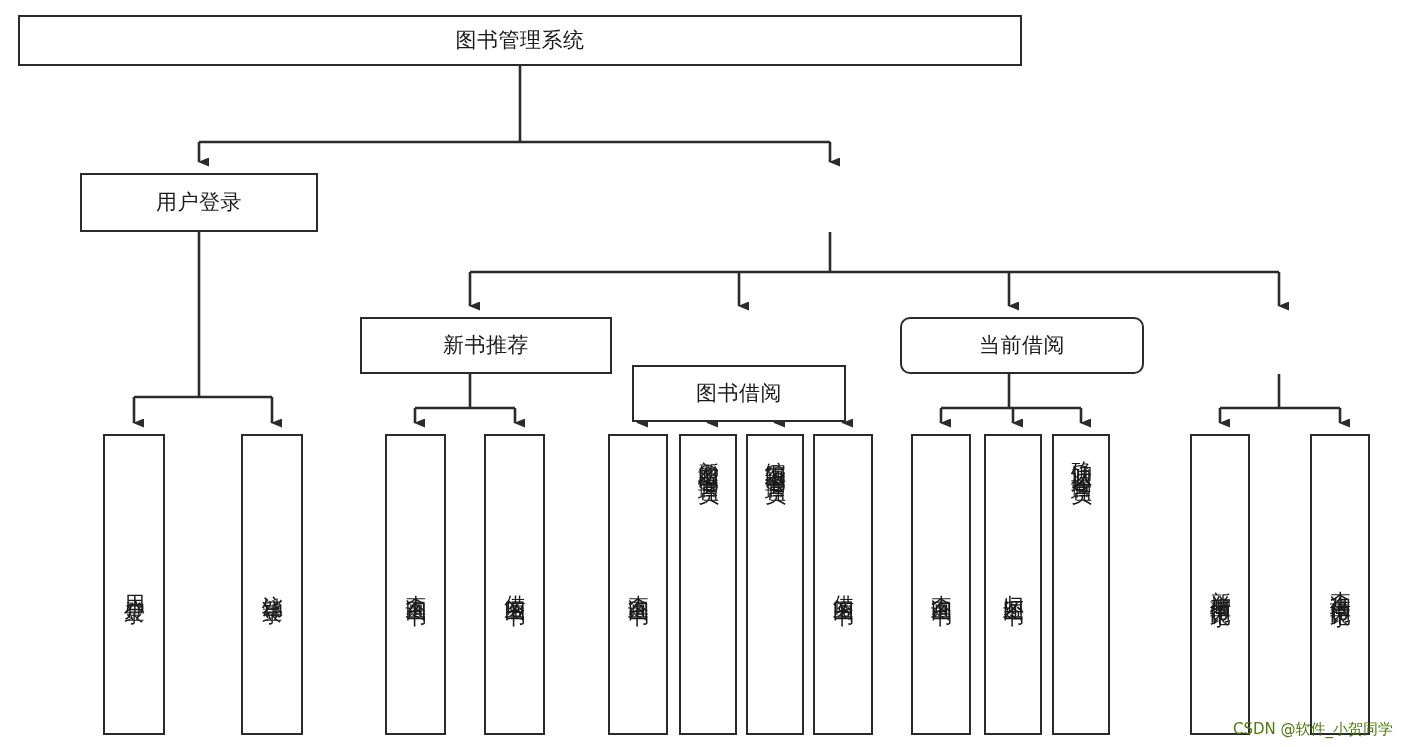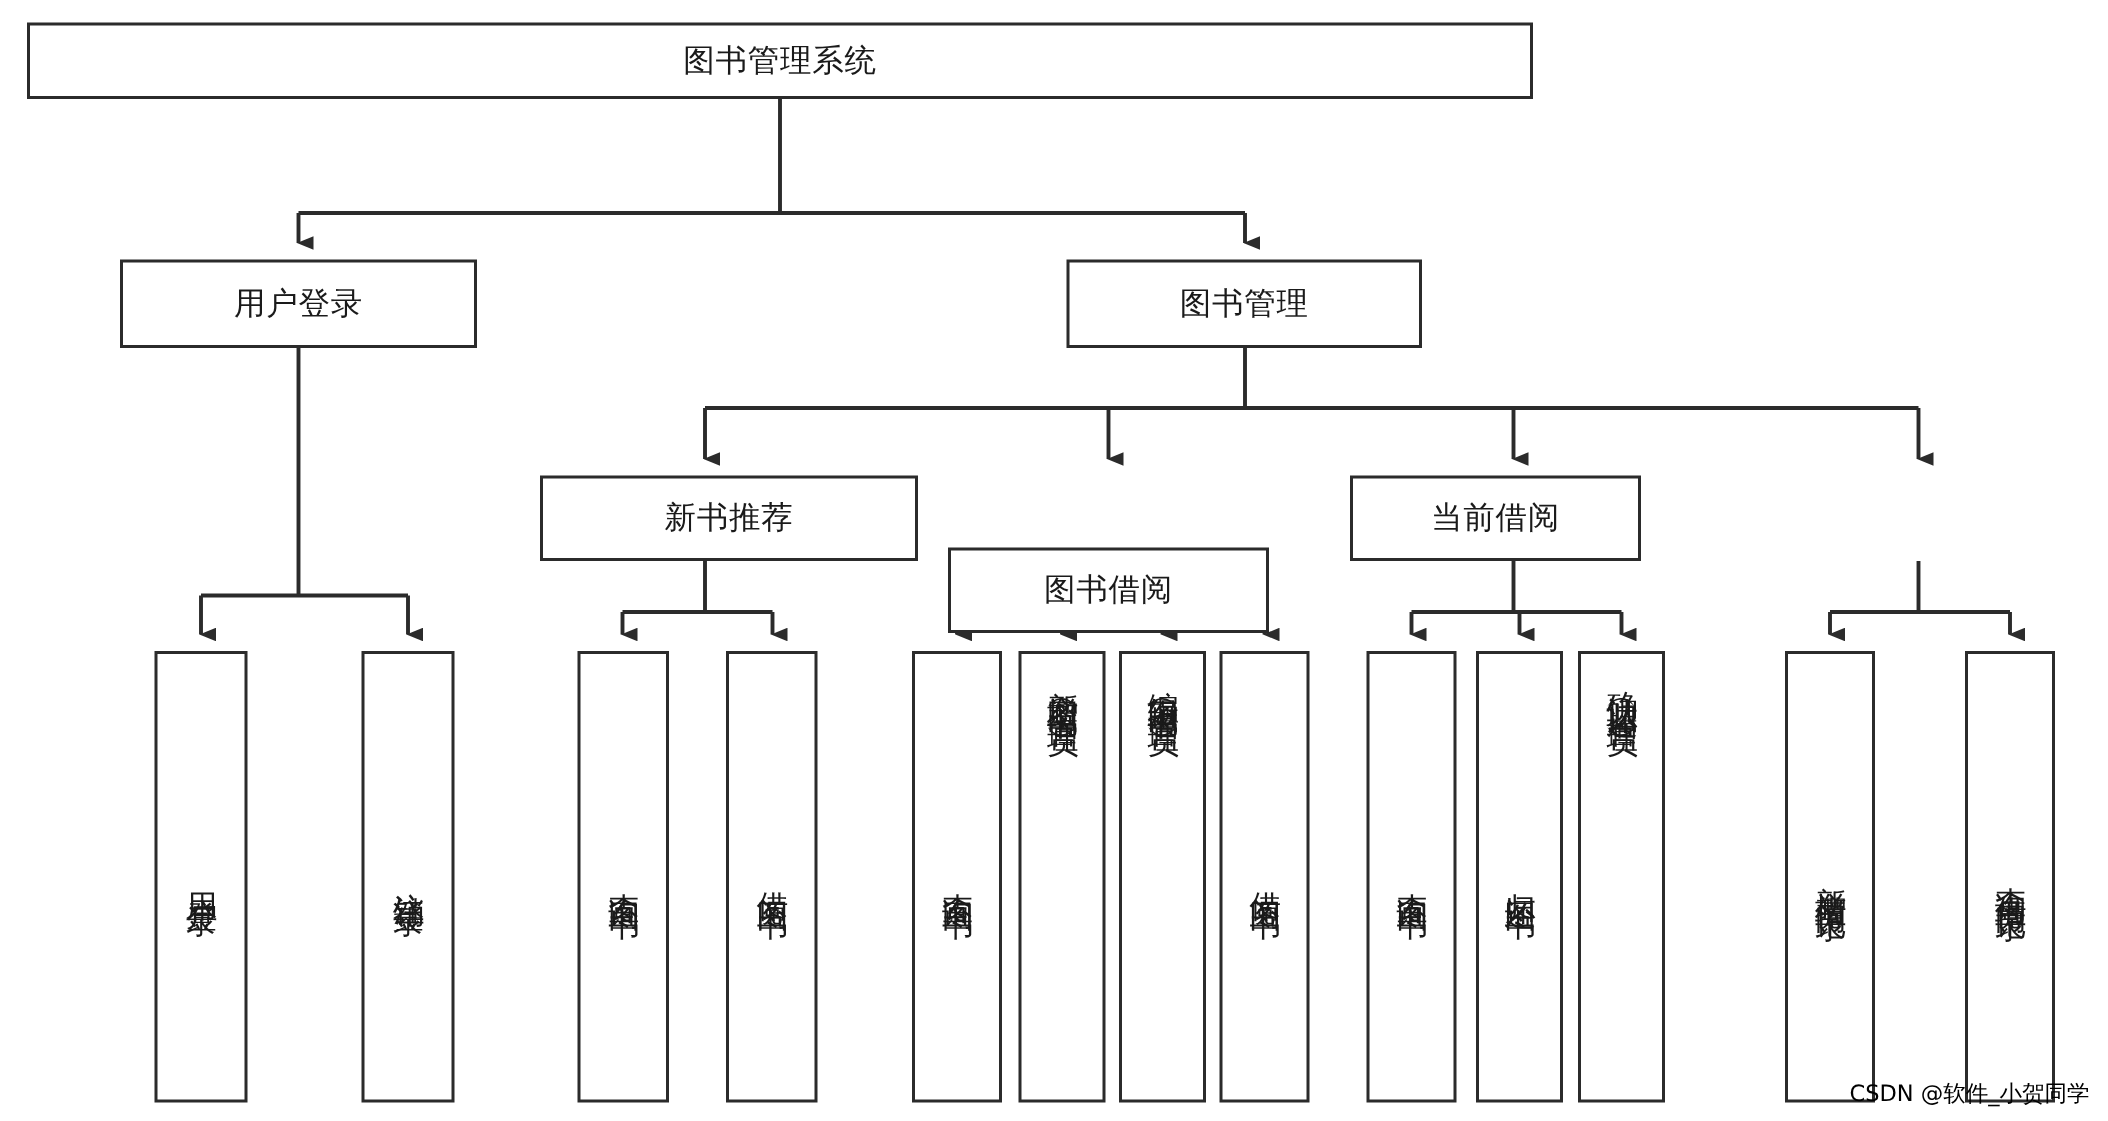--- a/index.html
+++ b/index.html
@@ -58,21 +58,21 @@
   }
   .node.vertical.centered {
     align-items: center;
     padding-top: 0;
   }
   #watermark {
     position: absolute;
     right: 12px;
     bottom: 8px;
     font-size: 15px;
-    color: #000000;
+    color: #4d7c0f;
     z-index: 5;
     white-space: nowrap;
   }
 </style>
 </head>
 <body>
 
 <div id="diagram-root">
 
   <svg id="edge-layer" viewBox="0 0 1405 747" xmlns="http://www.w3.org/2000/svg">
@@ -125,31 +125,28 @@
     </g>
   </svg>
 
   <div class="node" style="left: 18px; top: 15px; width: 1004px; height: 51px;">
     <span class="node-label">图书管理系统</span>
   </div>
 
   <div class="node" style="left: 80px; top: 173px; width: 238px; height: 59px;">
     <span class="node-label">用户登录</span>
   </div>
-  <div class="node" style="left: 711px; top: 173px; width: 237px; height: 59px;">
-    <span class="node-label">图书管理</span>
-  </div>
 
   <div class="node" style="left: 360px; top: 317px; width: 252px; height: 57px;">
     <span class="node-label">新书推荐</span>
   </div>
   <div class="node" style="left: 632px; top: 317px; width: 214px; height: 57px; margin-top: 48px;">
     <span class="node-label">图书借阅</span>
   </div>
-  <div class="node" style="left: 900px; top: 317px; width: 194px; height: 57px;">
+  <div class="node" style="left: 900px; top: 317px; width: 244px; height: 57px; border-radius: 10px;">
     <span class="node-label">当前借阅</span>
   </div>
 
   <div class="node vertical centered" style="left: 103px; top: 434px; width: 62px; height: 301px;">
     <span class="node-label">用户登录</span>
   </div>
   <div class="node vertical centered" style="left: 241px; top: 434px; width: 62px; height: 301px;">
     <span class="node-label">注销登录</span>
   </div>
   <div class="node vertical centered" style="left: 385px; top: 434px; width: 61px; height: 301px;">

